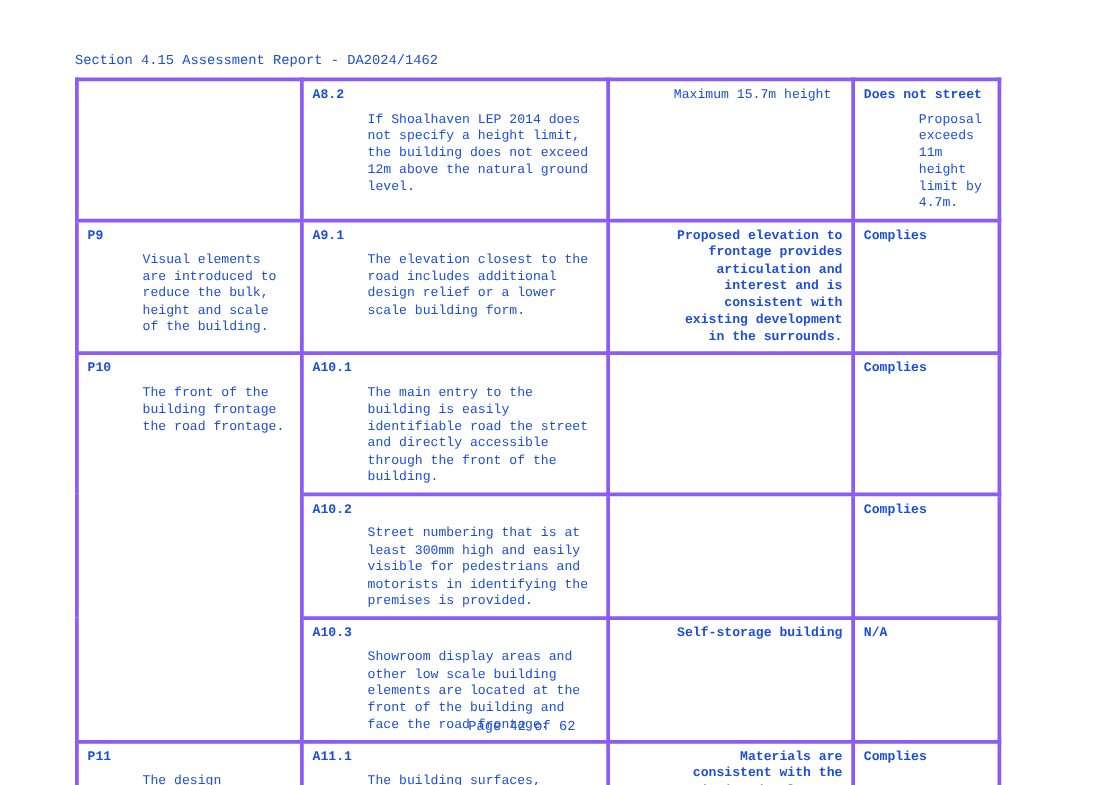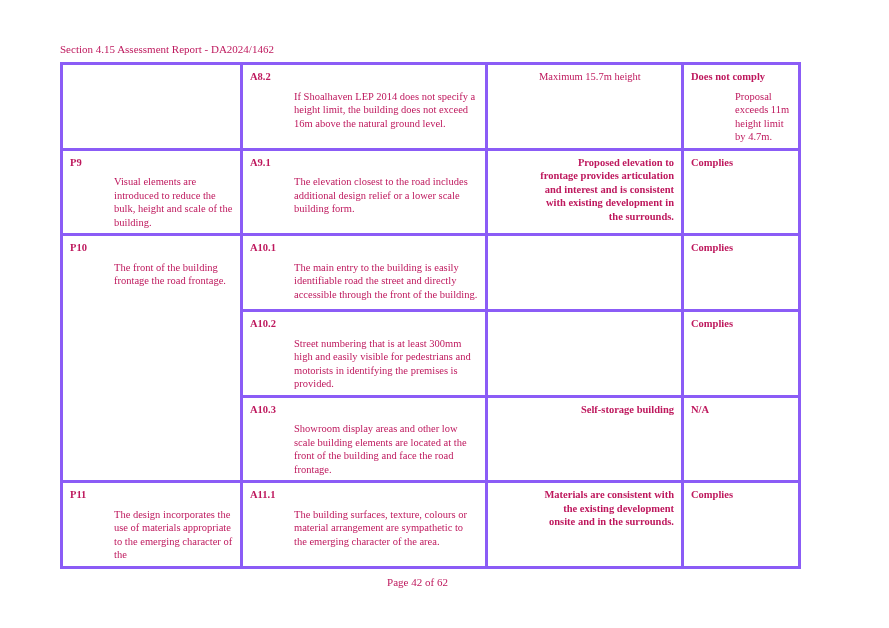--- a/index.html
+++ b/index.html
@@ -1,22 +1,22 @@
 <!DOCTYPE html>
 <html><head>
 <meta charset="utf-8">
 <style>
   html, body { margin: 0; padding: 0; background: #ffffff; }
   .page {
     position: relative;
     width: 889px;
     height: 628px;
     background: #ffffff;
-    font-family: Liberation Serif, serif;
-    color: #be185d;
+    font-family: Liberation Mono, monospace;
+    color: #1d4ed8;
     overflow: hidden;
   }
   .report-title {
     position: absolute;
     left: 60px;
     top: 43px;
     font-size: 11px;
     line-height: 13px;
     white-space: nowrap;
   }
@@ -65,27 +65,27 @@
       <col style="width:245px">
       <col style="width:196px">
       <col style="width:117px">
     </colgroup>
 
     <tbody>
         <tr class="h73">
       <td></td>
       <td>
         <p class="clause-label">A8.2</p>
-        <p class="cell-text">If Shoalhaven LEP 2014 does not specify a height limit, the building does not exceed 16m above the natural ground level.</p>
+        <p class="cell-text">If Shoalhaven LEP 2014 does not specify a height limit, the building does not exceed 12m above the natural ground level.</p>
       </td>
       <td>
         <p class="cell-text">Maximum 15.7m height</p>
       </td>
       <td>
-        <p class="clause-label">Does not comply</p>
+        <p class="clause-label">Does not street</p>
         <p class="cell-text">Proposal exceeds 11m height limit by 4.7m.</p>
       </td>
     </tr>
 
     <tr class="h77">
       <td>
         <p class="clause-label">P9</p>
         <p class="cell-text">Visual elements are introduced to reduce the bulk, height and scale of the building.</p>
       </td>
       <td>

